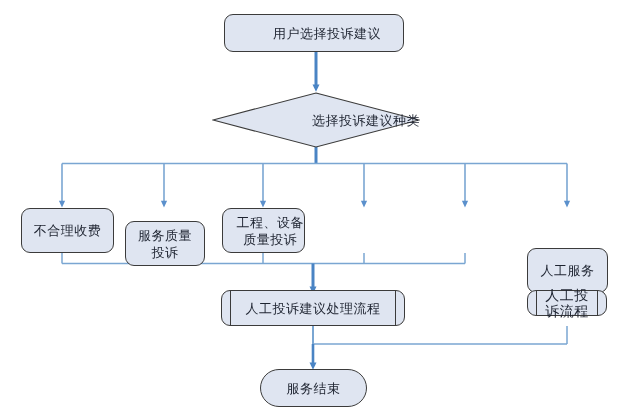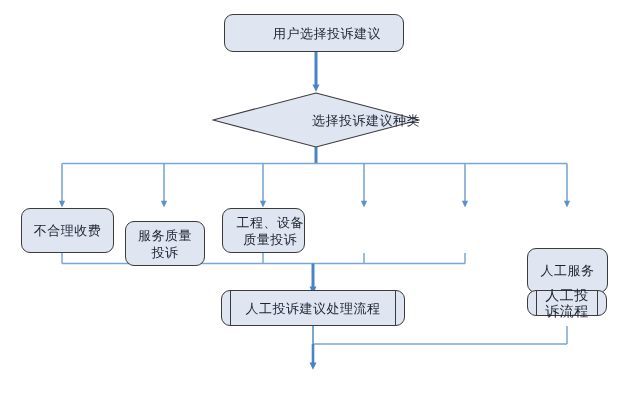--- a/index.html
+++ b/index.html
@@ -150,14 +150,17 @@
     <span class="ptext">人工投诉建议处理流程</span>
   </div>
 
   <div class="node predef" style="left:527px;top:290px;width:80px;height:26px;font-size:14px;line-height:16px;">
     <span class="bar left"></span>
     <span class="bar right"></span>
     <span class="ptext">人工投
 诉流程</span>
   </div>
 
+  <div class="node terminator" style="left:260px;top:369px;width:107px;height:38px;">
+    <span>服务结束</span>
+  </div>
 
 </div>
 
 </body></html>

